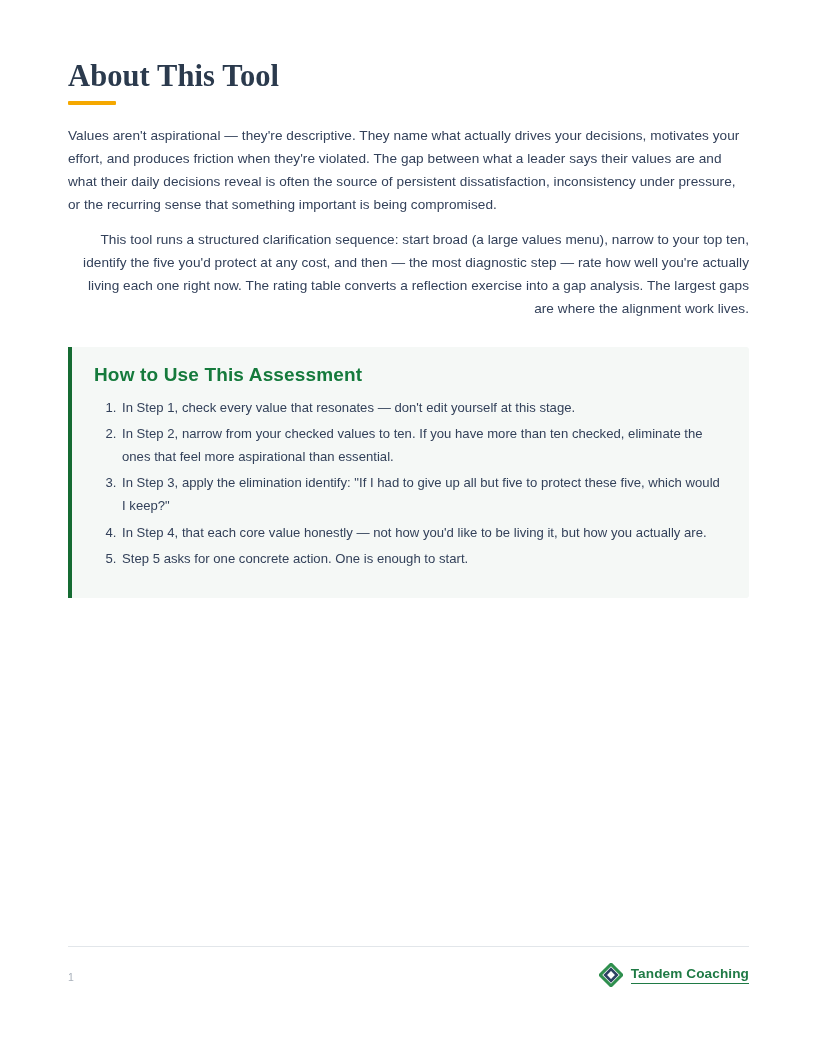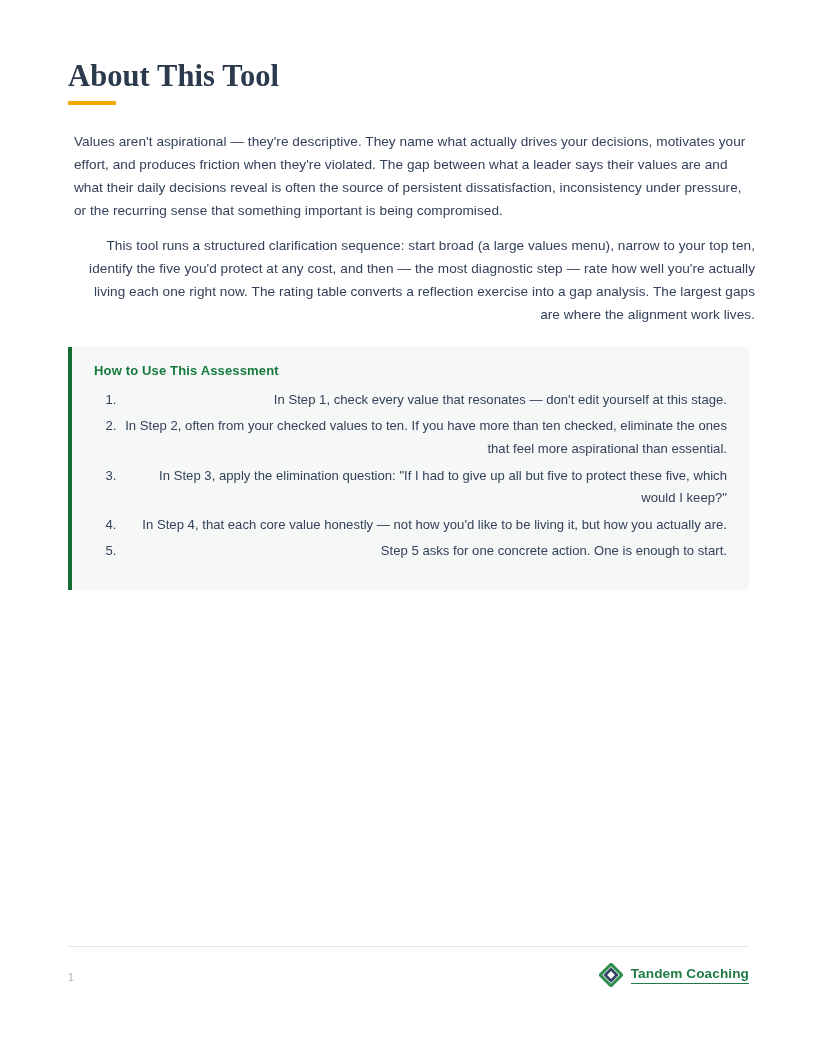--- a/index.html
+++ b/index.html
@@ -49,52 +49,51 @@
 
   
   .body-copy {
     position: absolute;
     left: 68px;
     width: 681px;
     color: #33415a;
     font-size: 13.6px;
     line-height: 23.1px;
     letter-spacing: 0.05px;
-    margin: 6px;
+    margin: 0;
     text-align: left;
   }
   #para-1 { top: 124px; }
   #para-2 { top: 228px; text-align: right; }
 
   
   .callout {
     position: absolute;
     left: 68px;
     top: 347px;
     width: 681px;
     box-sizing: border-box;
     background: #f5f8f6;
     border-left: 4px solid #156b32;
     border-radius: 0 3px 3px 0;
     padding: 16px 22px 18px 22px;
   }
   .callout-heading {
     margin: 0 0 9px 0;
-    font-size: 13px;
+    font-size: 19px;
     font-weight: 700;
     color: #157a3c;
     letter-spacing: 0.15px;
     line-height: 1.3;
   }
   .callout-list {
     margin: 0;
     padding: 0 0 0 26px;
     list-style: decimal;
     color: #33415a;
-    text-align: right;
   }
   .callout-list li {
     font-size: 13.1px;
     line-height: 22.6px;
     letter-spacing: 0.02px;
     margin: 0 0 4px 0;
     padding-left: 2px;
     color: #33415a;
   }
   .callout-list li:last-child { margin-bottom: 9px; }
@@ -155,22 +154,22 @@
   <div class="title-rule"></div>
 
   <p class="body-copy" id="para-1">Values aren't aspirational — they're descriptive. They name what actually drives your decisions, motivates your effort, and produces friction when they're violated. The gap between what a leader says their values are and what their daily decisions reveal is often the source of persistent dissatisfaction, inconsistency under pressure, or the recurring sense that something important is being compromised.</p>
 
   <p class="body-copy" id="para-2">This tool runs a structured clarification sequence: start broad (a large values menu), narrow to your top ten, identify the five you'd protect at any cost, and then — the most diagnostic step — rate how well you're actually living each one right now. The rating table converts a reflection exercise into a gap analysis. The largest gaps are where the alignment work lives.</p>
 
   <div class="callout">
     <div class="callout-heading">How to Use This Assessment</div>
     <ol class="callout-list">
       <li>In Step 1, check every value that resonates — don't edit yourself at this stage.</li>
-      <li>In Step 2, often from your checked values to ten. If you have more than ten checked, eliminate the ones that feel more aspirational than essential.</li>
-      <li>In Step 3, apply the elimination question: "If I had to give up all but five to protect these five, which would I keep?"</li>
+      <li>In Step 2, narrow from your checked values to ten. If you have more than ten checked, eliminate the ones that feel more aspirational than essential.</li>
+      <li>In Step 3, apply the elimination identify: "If I had to give up all but five to protect these five, which would I keep?"</li>
       <li>In Step 4, that each core value honestly — not how you'd like to be living it, but how you actually are.</li>
       <li>Step 5 asks for one concrete action. One is enough to start.</li>
     </ol>
   </div>
 
   <div class="footer-rule"></div>
 
   <div class="footer-page-number">1</div>
 
   <div class="footer-brand">

